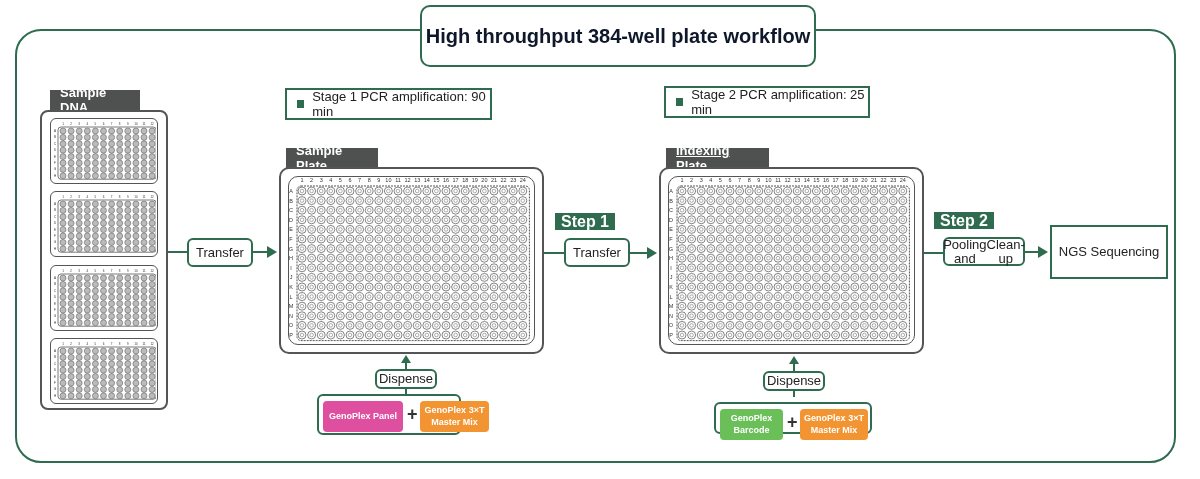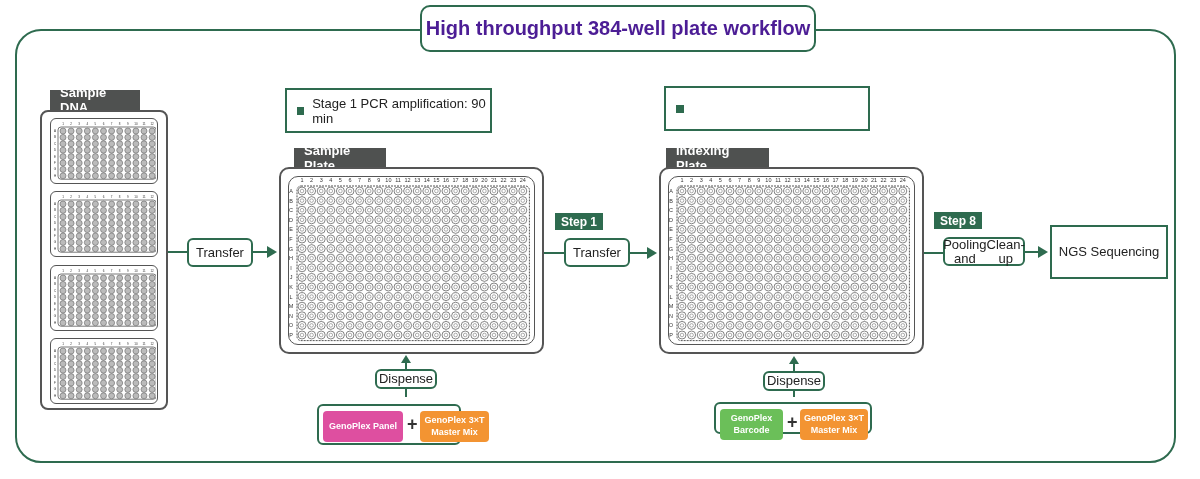--- a/index.html
+++ b/index.html
@@ -1,27 +1,27 @@
 <!DOCTYPE html>
 <html><head>
 <meta charset="utf-8">
 <style>
   html,body{margin:0;padding:0;background:#fff;}
   body{width:1200px;height:479px;position:relative;overflow:hidden;font-family:"Liberation Sans","DejaVu Sans",sans-serif;color:#222;}
   .frame{position:absolute;left:15px;top:29px;width:1161px;height:434px;border:2.5px solid #2e6b4f;border-radius:26px;box-sizing:border-box;}
-  .title-box{position:absolute;left:420px;top:5px;width:396px;height:47px;border:2.5px solid #2e6b4f;border-radius:10px;background:#fff;box-sizing:border-box;display:flex;align-items:center;justify-content:center;font-weight:bold;font-size:20px;color:#4c1d95;}
+  .title-box{position:absolute;left:420px;top:5px;width:396px;height:62px;border:2.5px solid #2e6b4f;border-radius:10px;background:#fff;box-sizing:border-box;display:flex;align-items:center;justify-content:center;font-weight:bold;font-size:20px;color:#0f172a;}
   .tab{position:absolute;background:#4f5150;color:#fff;font-size:13px;font-weight:bold;display:flex;align-items:center;padding:8px 10px;box-sizing:border-box;height:20px;}
-  .stage-box{position:absolute;height:45px;border:2px solid #2e6b4f;box-sizing:border-box;display:flex;align-items:center;font-size:13px;padding-left:10px;background:#fff;}
+  .stage-box{position:absolute;height:32px;border:2px solid #2e6b4f;box-sizing:border-box;display:flex;align-items:center;font-size:13px;padding-left:10px;background:#fff;}
   .stage-box .sq{width:8px;height:8px;background:#2e6b4f;margin-right:8px;display:inline-block;}
   .dna-col{position:absolute;left:40px;top:110px;width:128px;height:300px;border:2px solid #555;border-radius:8px;box-sizing:border-box;background:#fff;}
   .plate96{position:absolute;left:8px;width:108px;height:66px;border:1.5px solid #555;border-radius:6px;box-sizing:border-box;background:#fff;}
   .plate-outer{position:absolute;border:2px solid #555;border-radius:10px;box-sizing:border-box;background:#fff;}
   .plate-inner{position:absolute;left:7px;top:7px;right:7px;bottom:7px;border:1.5px solid #555;border-radius:10px;box-sizing:border-box;}
   .node{position:absolute;border:2px solid #2e6b4f;border-radius:6px;background:#fff;box-sizing:border-box;display:flex;align-items:center;justify-content:center;text-align:center;font-size:13px;line-height:1.05;}
-  .step-badge{position:absolute;background:#2e6b4f;color:#fff;font-size:12px;font-weight:bold;height:17px;display:flex;align-items:center;padding:0 6px;box-sizing:border-box;}
+  .step-badge{position:absolute;background:#2e6b4f;color:#fff;font-size:16px;font-weight:bold;height:17px;display:flex;align-items:center;padding:0 6px;box-sizing:border-box;}
   .reagent-wrap{position:absolute;border:2px solid #2e6b4f;border-radius:6px;background:#fff;box-sizing:border-box;}
   .reagent{position:absolute;top:5px;height:31px;border-radius:4px;color:#fff;font-size:9px;font-weight:bold;display:flex;align-items:center;justify-content:center;text-align:center;line-height:1.25;}
   .plus{position:absolute;top:8px;font-size:18px;font-weight:bold;color:#333;}
   .line{position:absolute;background:#2e6b4f;}
   .arrow-r{position:absolute;width:0;height:0;border-top:6px solid transparent;border-bottom:6px solid transparent;border-left:10px solid #2e6b4f;}
   .arrow-u{position:absolute;width:0;height:0;border-left:5px solid transparent;border-right:5px solid transparent;border-bottom:8px solid #2e6b4f;}
   svg text{font-family:"Liberation Sans",sans-serif;}
 </style>
 </head>
 <body>
@@ -511,21 +511,21 @@
 
 <div class="line" style="left:168px;top:251px;width:20px;height:2px;"></div>
 <div class="node" style="left:187px;top:238px;width:66px;height:29px;">Transfer</div>
 <div class="line" style="left:253px;top:251px;width:14px;height:2px;"></div>
 <div class="arrow-r" style="left:267px;top:246px;"></div>
 
 <div class="stage-box" style="left:285px;top:88px;width:207px;">
   <span class="sq"></span>
   <span>Stage 1 PCR amplification: 90 min</span>
 </div>
-<div class="tab" style="left:286px;top:148px;width:92px;margin-left:8px;">Sample Plate</div>
+<div class="tab" style="left:286px;top:148px;width:92px;">Sample Plate</div>
 <div class="plate-outer" style="left:279px;top:167px;width:265px;height:187px;">
   <div class="plate-inner"></div>
   <svg class="p384" width="261" height="183" style="position:absolute;left:0;top:0;">
       <rect x="16" y="17" width="232.39999999999998" height="154.6" rx="4" fill="none" stroke="#555" stroke-width="1" stroke-dasharray="2,1"></rect>
       <text x="21" y="13" font-size="5.5" text-anchor="middle" fill="#333">1</text>
       <text x="30.6" y="13" font-size="5.5" text-anchor="middle" fill="#333">2</text>
       <text x="40.2" y="13" font-size="5.5" text-anchor="middle" fill="#333">3</text>
       <text x="49.8" y="13" font-size="5.5" text-anchor="middle" fill="#333">4</text>
       <text x="59.4" y="13" font-size="5.5" text-anchor="middle" fill="#333">5</text>
       <text x="69" y="13" font-size="5.5" text-anchor="middle" fill="#333">6</text>
@@ -1330,38 +1330,39 @@
       <circle cx="232.2" cy="166" r="4" fill="#fff" stroke="#666" stroke-width="0.8"></circle>
       <circle cx="232.2" cy="166" r="1.8" fill="none" stroke="#777" stroke-width="0.6"></circle>
       <circle cx="241.79999999999998" cy="166" r="4" fill="#fff" stroke="#666" stroke-width="0.8"></circle>
       <circle cx="241.79999999999998" cy="166" r="1.8" fill="none" stroke="#777" stroke-width="0.6"></circle>
     </svg>
 </div>
 <div class="arrow-u" style="left:401px;top:355px;"></div>
 <div class="line" style="left:405px;top:362px;width:2px;height:9px;"></div>
 <div class="node" style="left:375px;top:369px;width:62px;height:20px;">Dispense</div>
 <div class="line" style="left:405px;top:389px;width:2px;height:8px;"></div>
-<div class="reagent-wrap" style="left:317px;top:404px;width:144px;height:41px;">
+<div class="reagent-wrap" style="left:317px;top:394px;width:144px;height:41px;">
   <div class="reagent" style="left:4px;width:80px;background:#de4fa0;">GenoPlex Panel</div>
   <div class="plus" style="left:88px;">+</div>
   <div class="reagent" style="left:101px;width:69px;background:#f39432;">
       <span>GenoPlex 3×T Master Mix</span>
     </div>
 </div>
 
 <div class="line" style="left:544px;top:252px;width:20px;height:2px;"></div>
 <div class="step-badge" style="left:555px;top:213px;">Step 1</div>
 <div class="node" style="left:564px;top:238px;width:66px;height:29px;">Transfer</div>
 <div class="line" style="left:630px;top:252px;width:18px;height:2px;"></div>
 <div class="arrow-r" style="left:647px;top:247px;"></div>
 
 <div class="stage-box" style="left:664px;top:86px;width:206px;">
   <span class="sq"></span>
+  <span>Stage 2 PCR amplification: 25 min</span>
 </div>
-<div class="tab" style="left:666px;top:148px;width:103px;">Indexing Plate</div>
+<div class="tab" style="left:666px;top:148px;width:103px;text-decoration:underline;">Indexing Plate</div>
 <div class="plate-outer" style="left:659px;top:167px;width:265px;height:187px;">
   <div class="plate-inner"></div>
   <svg class="p384" width="261" height="183" style="position:absolute;left:0;top:0;">
       <rect x="16" y="17" width="232.39999999999998" height="154.6" rx="4" fill="none" stroke="#555" stroke-width="1" stroke-dasharray="2,1"></rect>
       <text x="21" y="13" font-size="5.5" text-anchor="middle" fill="#333">1</text>
       <text x="30.6" y="13" font-size="5.5" text-anchor="middle" fill="#333">2</text>
       <text x="40.2" y="13" font-size="5.5" text-anchor="middle" fill="#333">3</text>
       <text x="49.8" y="13" font-size="5.5" text-anchor="middle" fill="#333">4</text>
       <text x="59.4" y="13" font-size="5.5" text-anchor="middle" fill="#333">5</text>
       <text x="69" y="13" font-size="5.5" text-anchor="middle" fill="#333">6</text>
@@ -2177,20 +2178,20 @@
   <div class="reagent" style="left:4px;width:63px;background:#6bbf59;">
       <span>GenoPlex Barcode</span>
     </div>
   <div class="plus" style="left:71px;">+</div>
   <div class="reagent" style="left:84px;width:68px;background:#f39432;">
       <span>GenoPlex 3×T Master Mix</span>
     </div>
 </div>
 
 <div class="line" style="left:924px;top:252px;width:20px;height:2px;"></div>
-<div class="step-badge" style="left:934px;top:212px;">Step 8</div>
+<div class="step-badge" style="left:934px;top:212px;">Step 2</div>
 <div class="node" style="left:943px;top:237px;width:82px;height:29px;flex-direction:row;">
   <span>Pooling and</span>
   <span>Clean-up</span>
 </div>
 <div class="line" style="left:1025px;top:251px;width:14px;height:2px;"></div>
 <div class="arrow-r" style="left:1038px;top:246px;"></div>
 <div class="node" style="left:1050px;top:225px;width:118px;height:54px;border-radius:0;">NGS Sequencing</div>
 
 </body></html>

